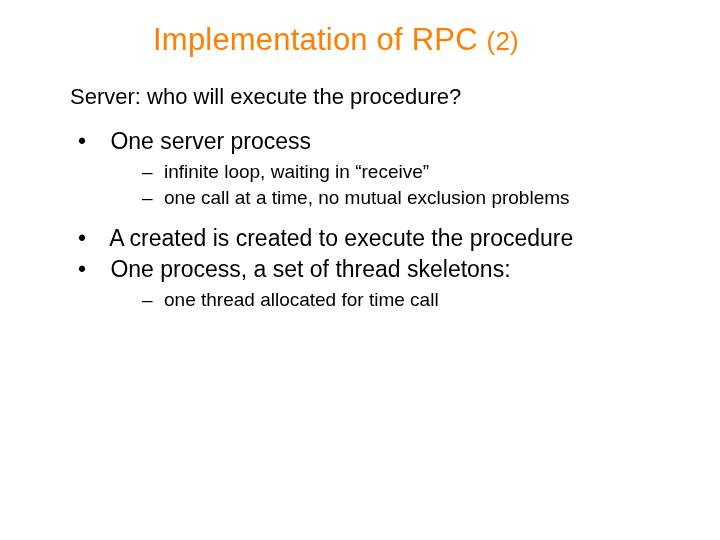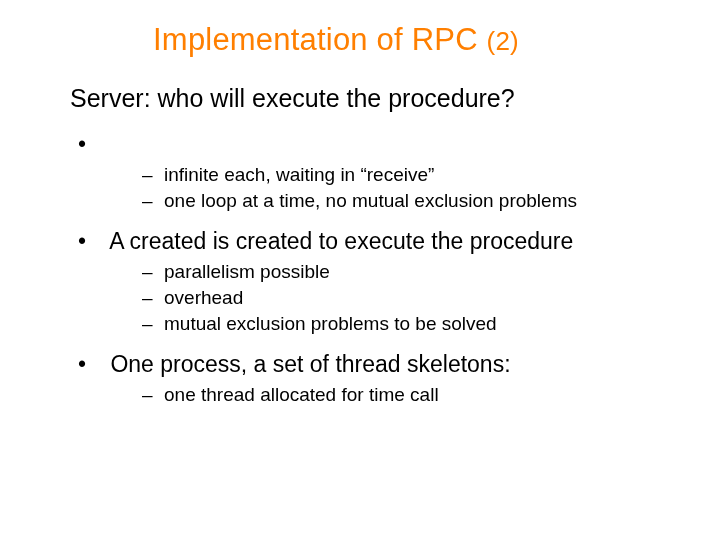--- a/index.html
+++ b/index.html
@@ -24,21 +24,21 @@
     color: #ff7f00;
     text-align: center;
     margin: 0 0 26px 0;
     font-weight: normal;
     letter-spacing: 0.2px;
   }
   .title .sub {
     font-size: 26px;
   }
   .lead {
-    font-size: 25px;
+    font-size: 22px;
     margin: 0 0 18px 10px;
     font-weight: normal;
   }
   ul.level1 {
     list-style: none;
     padding: 0;
     margin: 0 0 0 20px;
   }
   ul.level1 > li {
     font-size: 23px;
@@ -72,33 +72,29 @@
 
   <h1 class="title">
     <span>Implementation of RPC </span><span class="sub">(2)</span>
   </h1>
 
   <p class="lead">Server: who will execute the procedure?</p>
 
   <ul class="level1">
 
     <li>
+      <span>One server process</span>
       <ul class="level2">
-        <li><span>infinite each, waiting in “receive”</span></li>
-        <li><span>one loop at a time, no mutual exclusion problems</span></li>
+        <li><span>infinite loop, waiting in “receive”</span></li>
+        <li><span>one call at a time, no mutual exclusion problems</span></li>
       </ul>
     </li>
 
     <li>
       <span>A created is created to execute the procedure</span>
-      <ul class="level2">
-        <li><span>parallelism possible</span></li>
-        <li><span>overhead</span></li>
-        <li><span>mutual exclusion problems to be solved</span></li>
-      </ul>
     </li>
 
     <li>
       <span>One process, a set of thread skeletons:</span>
       <ul class="level2">
         <li><span>one thread allocated for time call</span></li>
       </ul>
     </li>
 
   </ul>

